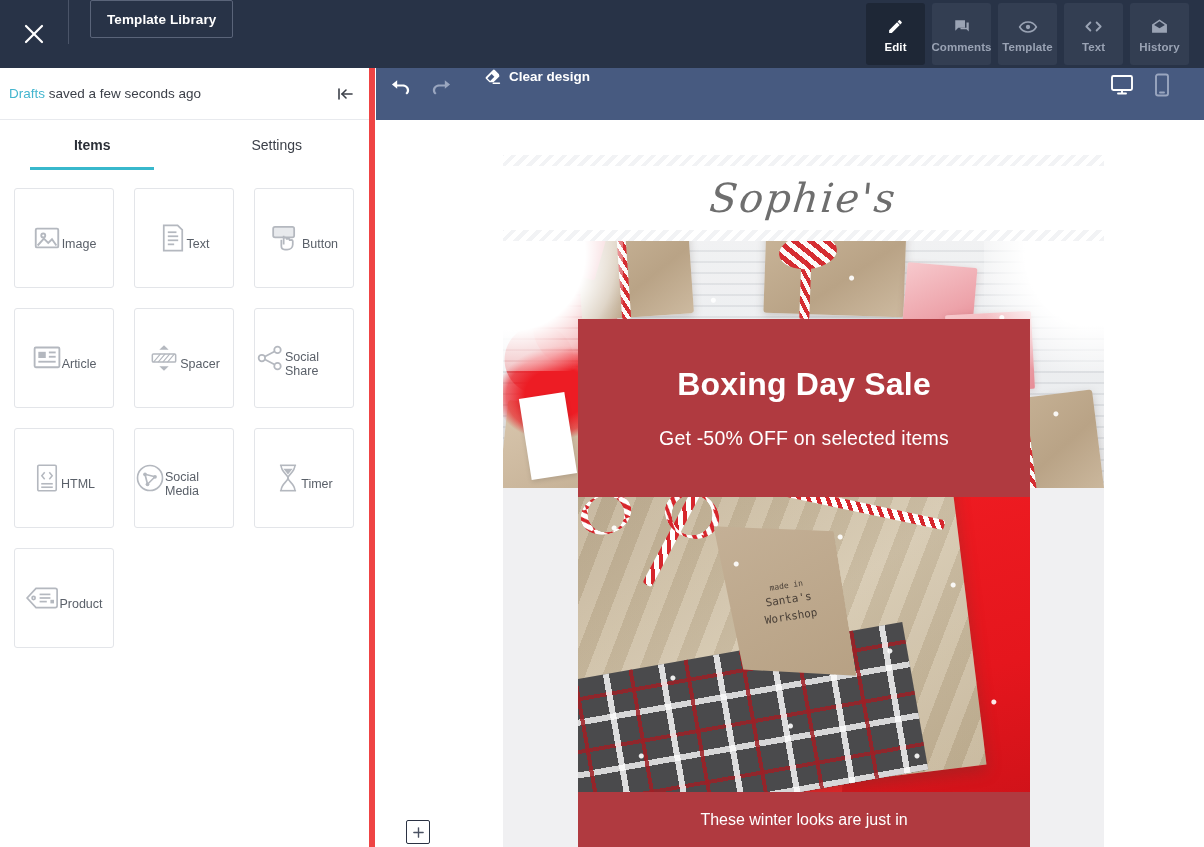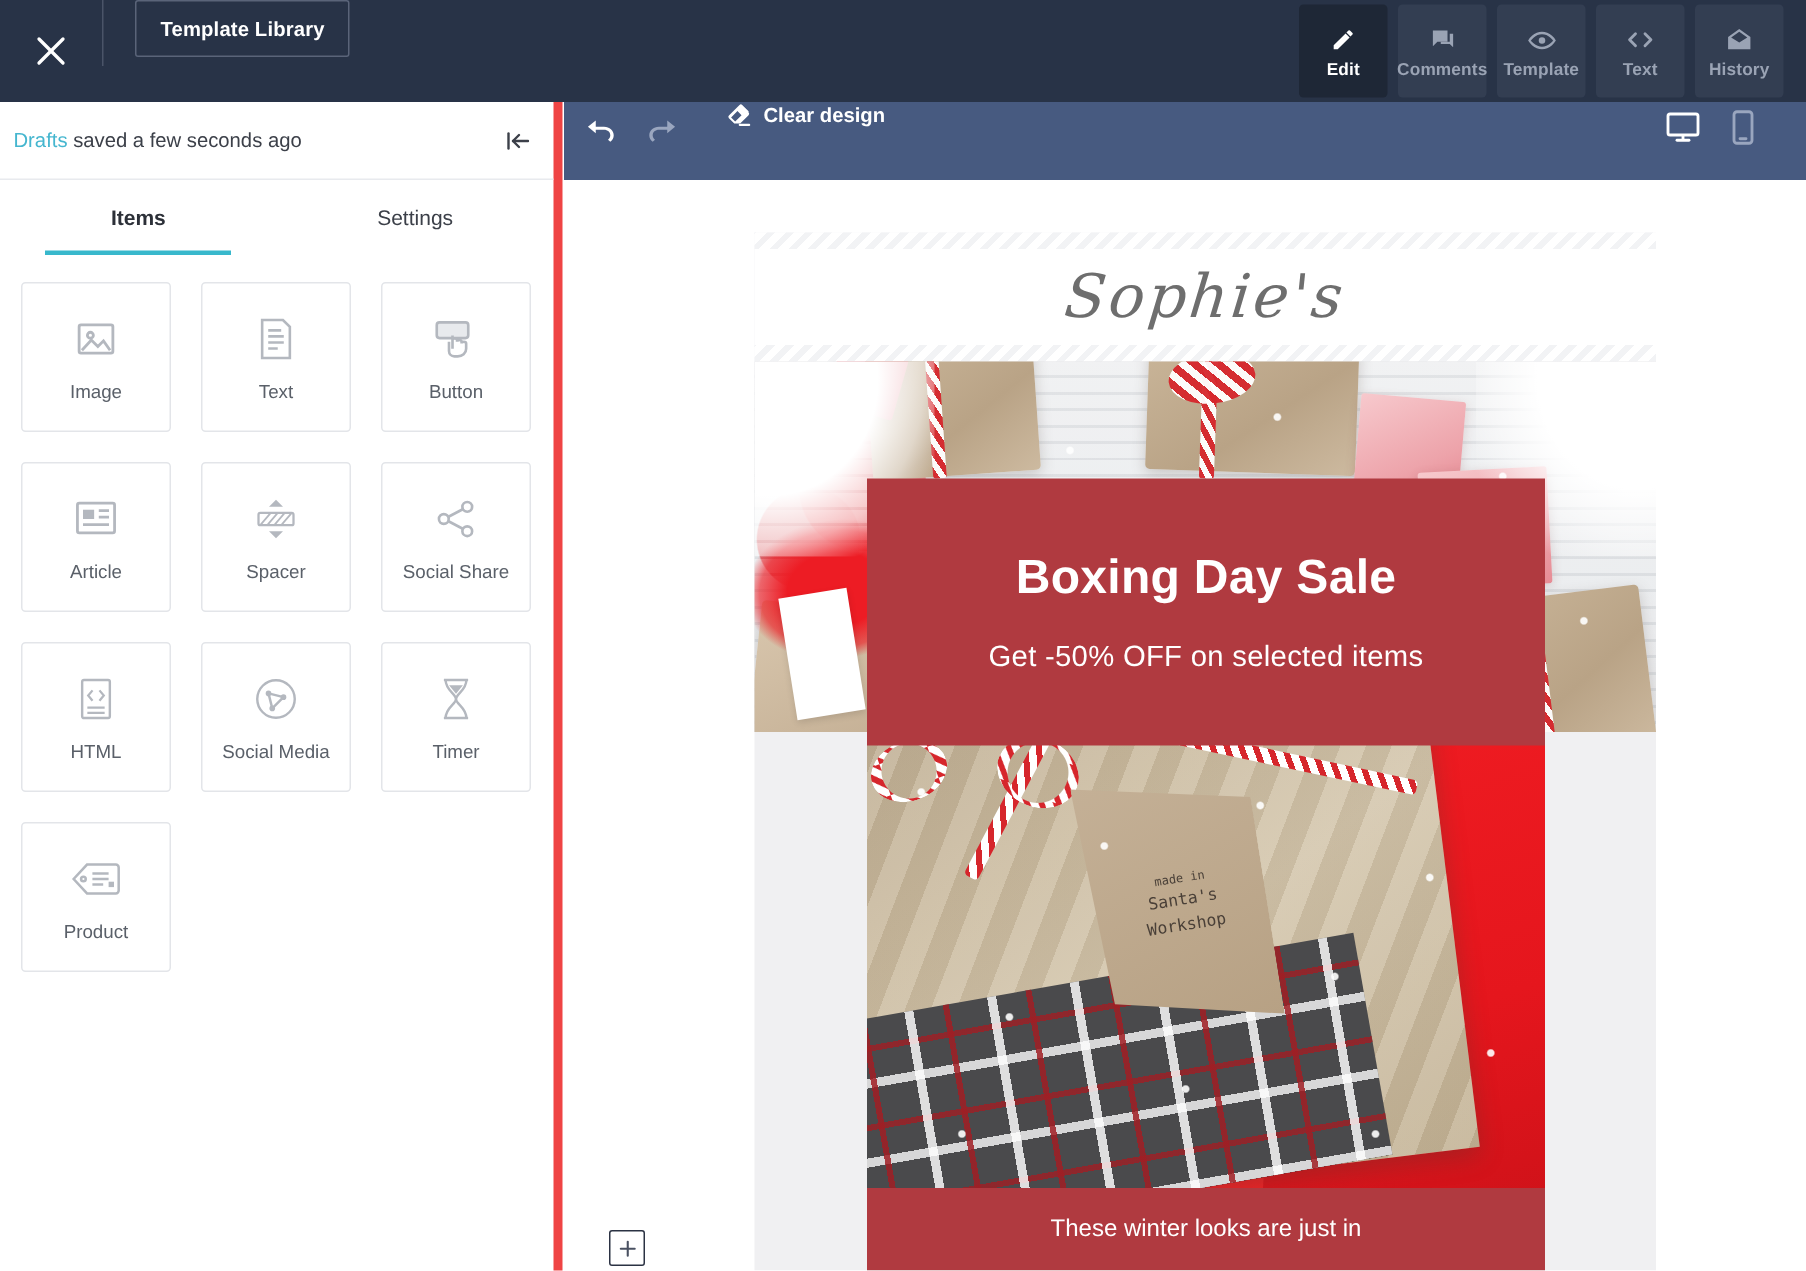--- a/index.html
+++ b/index.html
@@ -80,21 +80,21 @@
   }
 
   .items-grid {
     padding: 18px 14px 0 14px;
     display: flex; flex-wrap: wrap; gap: 20px;
   }
   .item-tile {
     width: 100px; height: 100px;
     border: 1px solid #e3e5e9; border-radius: 3px;
     background: #ffffff;
-    display: flex; flex-direction: column; align-items: center; justify-content: center;
+    display: flex; flex-direction: row; align-items: center; justify-content: center;
     cursor: pointer;
   }
   .item-tile .ti-icon {
     height: 34px; display: flex; align-items: center; justify-content: center;
     color: #b0b4bb;
   }
   .item-tile .ti-label {
     margin-top: 11px; font-size: 12.5px; color: #5a6069;
   }
   .item-tile svg { display: block; }

